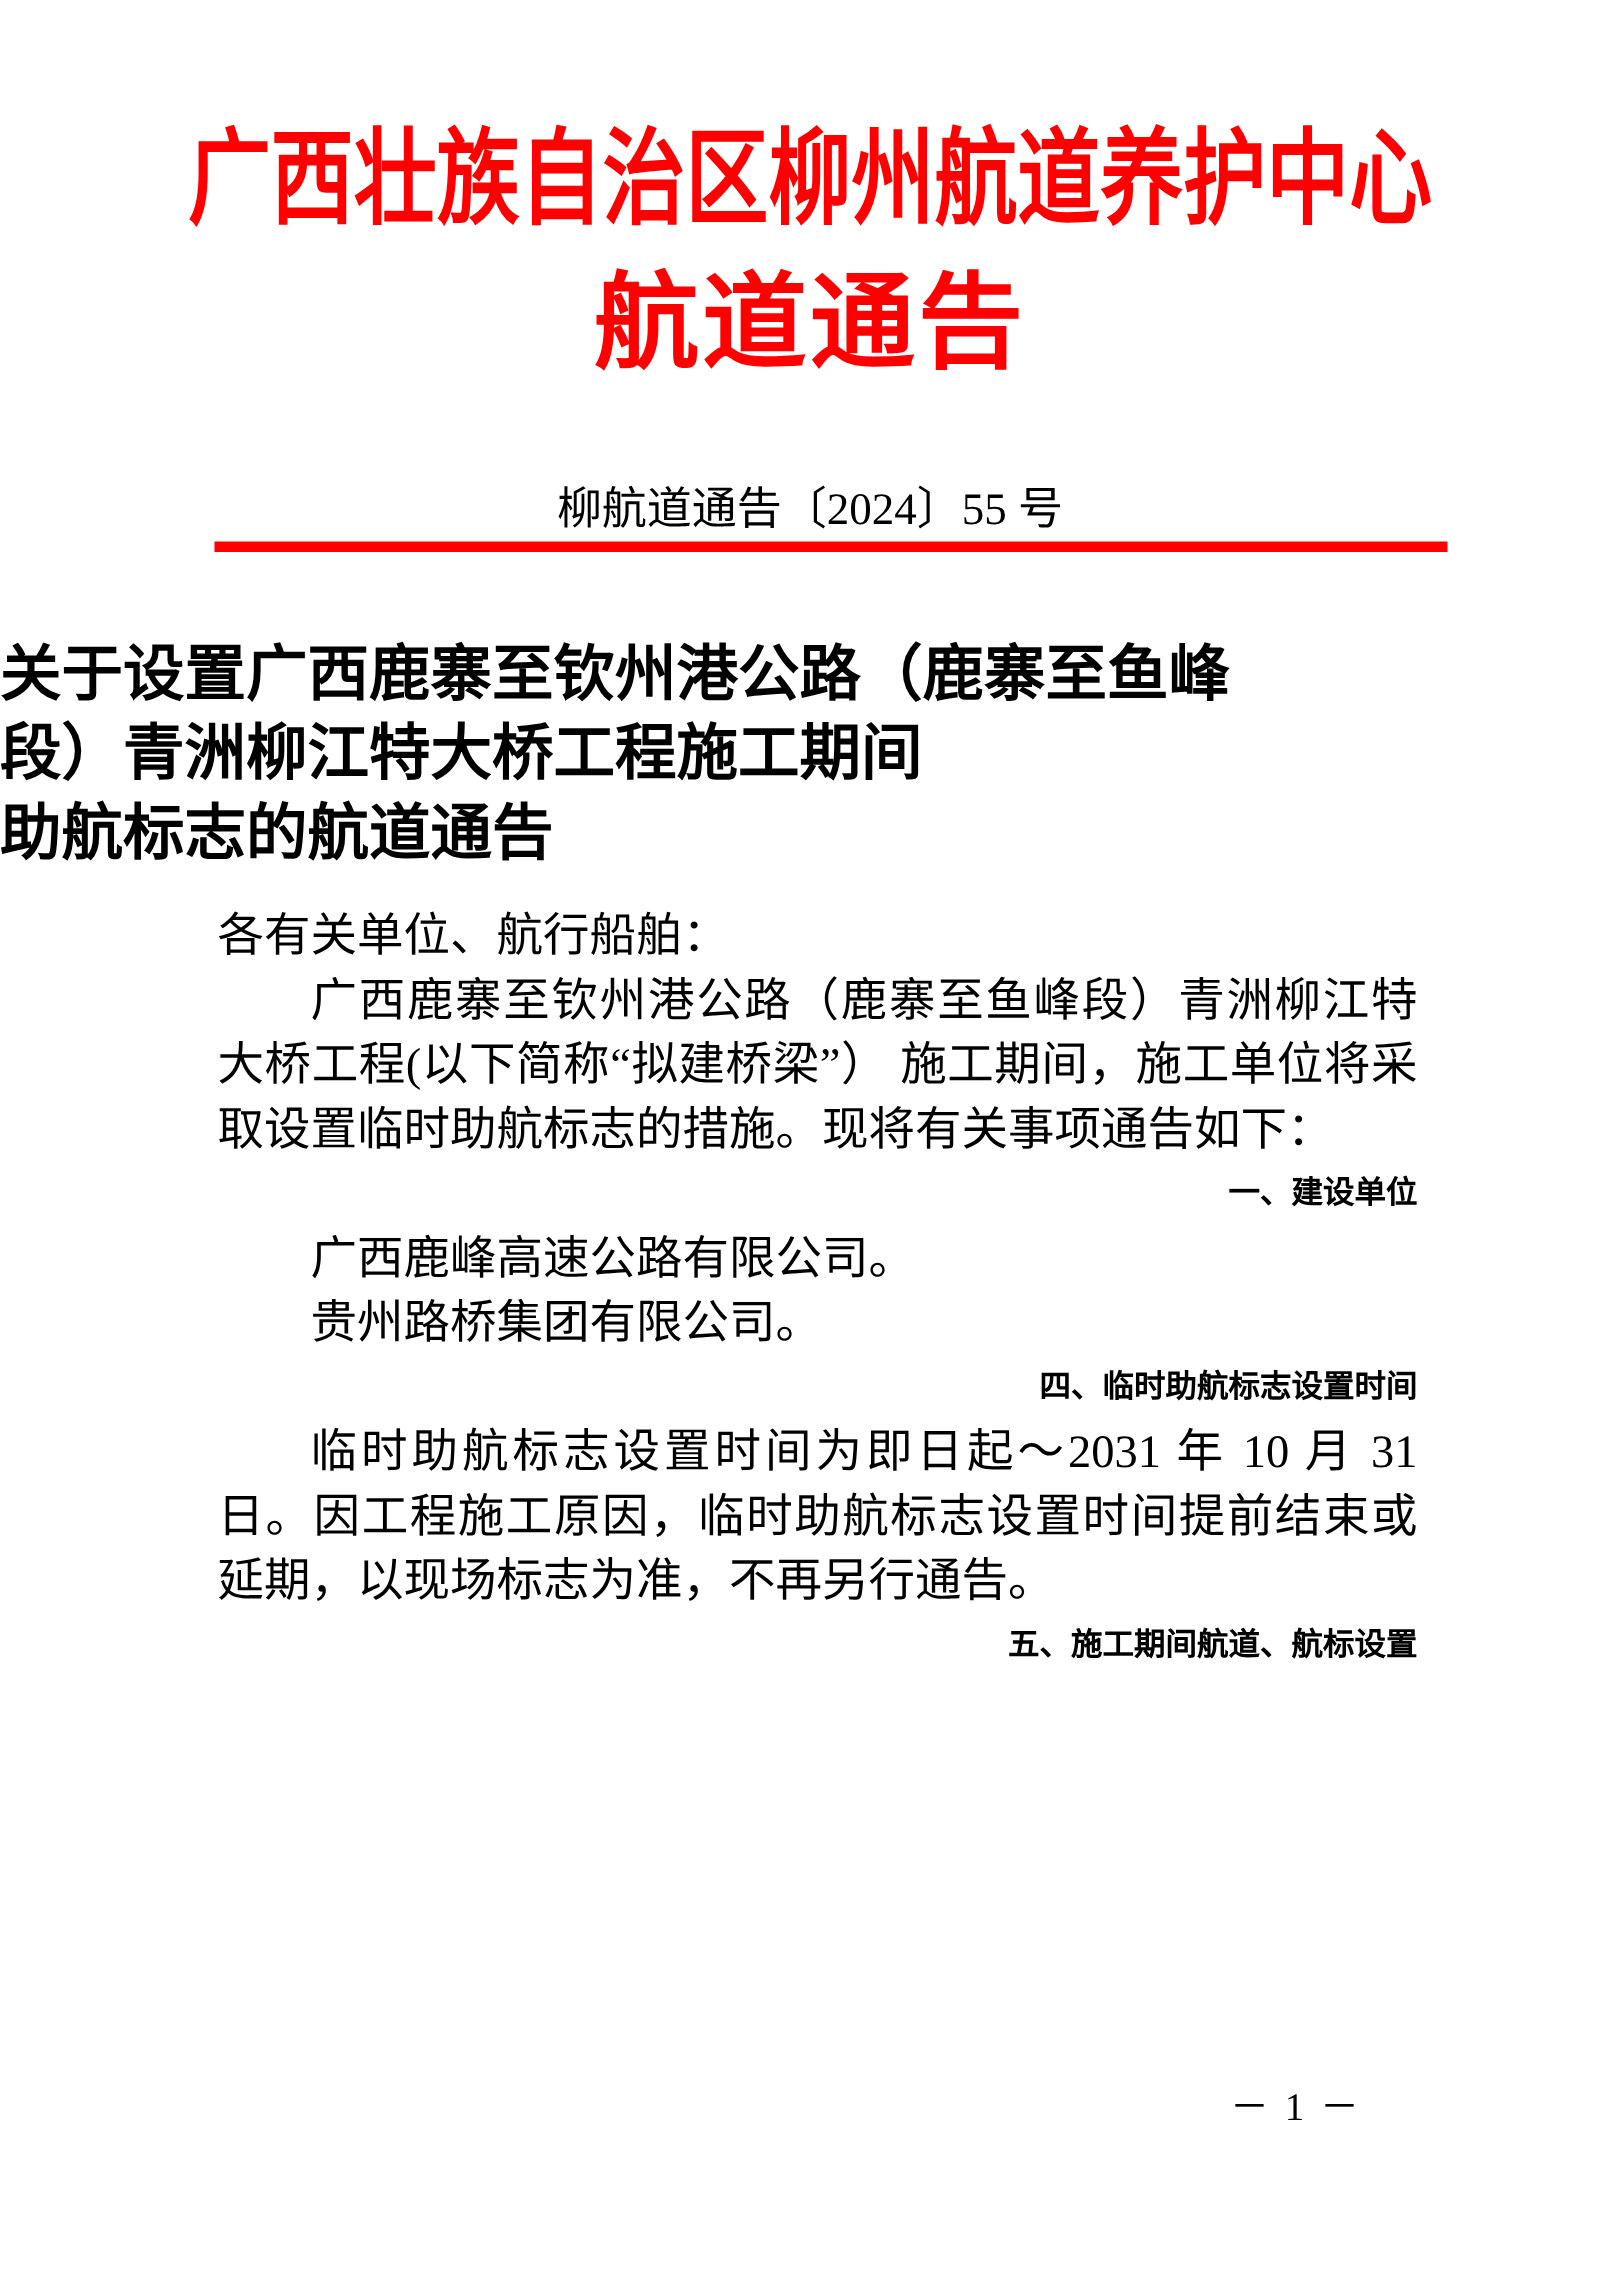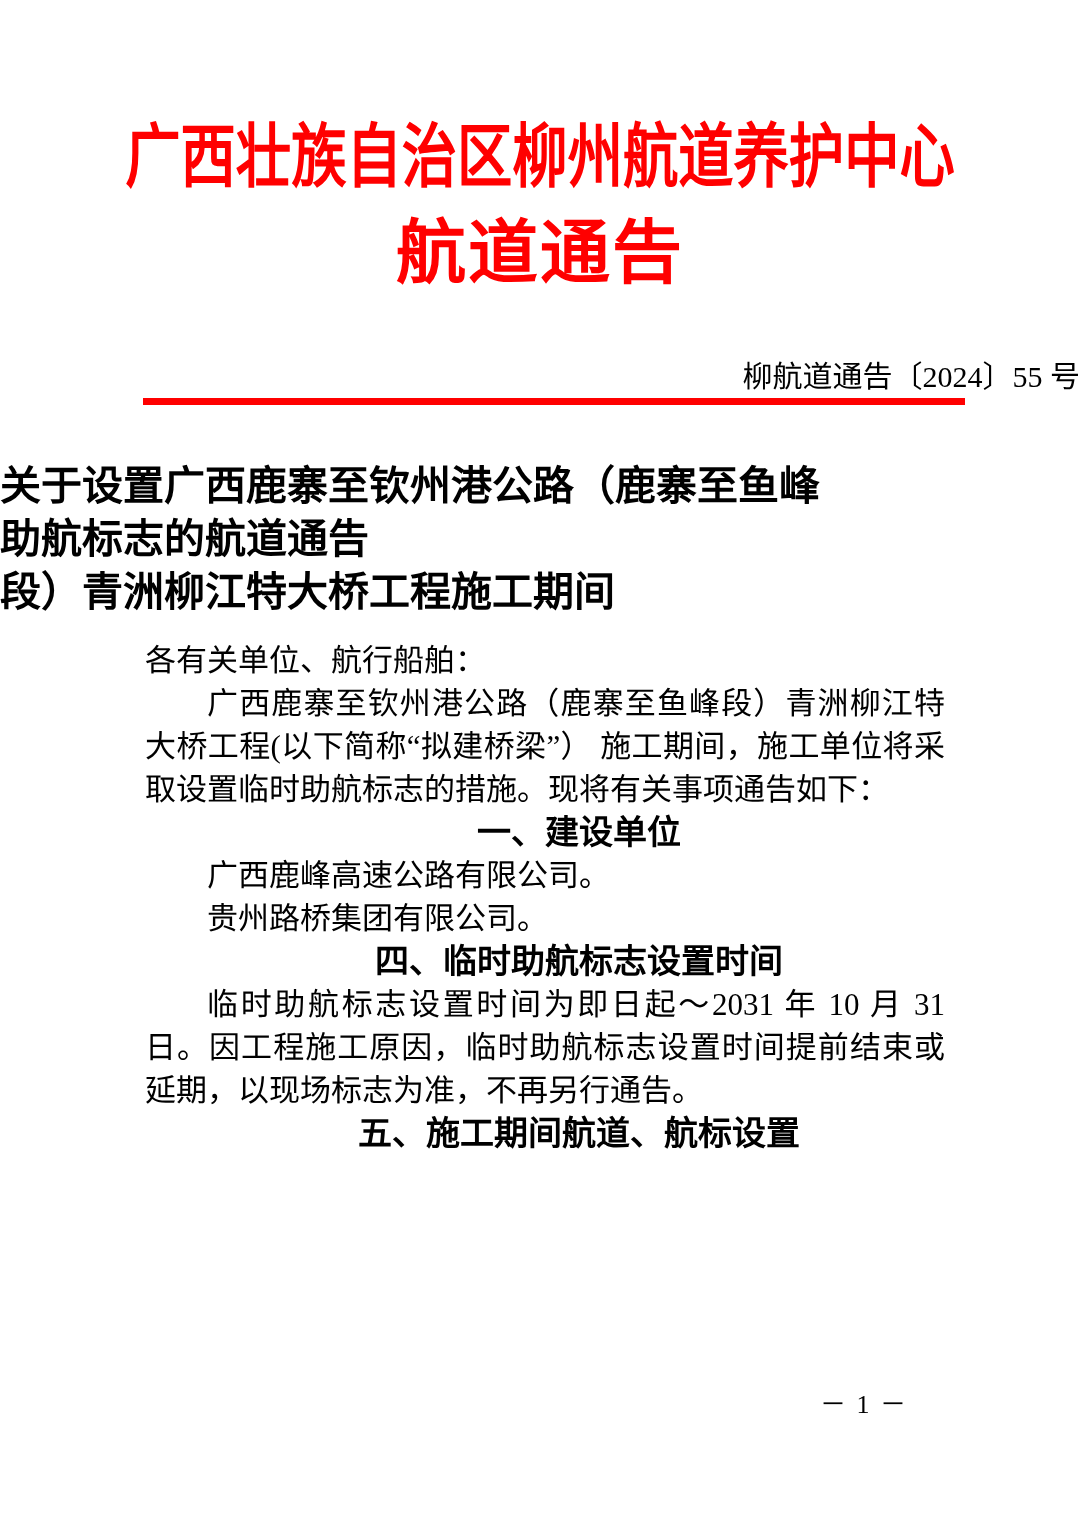--- a/index.html
+++ b/index.html
@@ -8,21 +8,21 @@
     position: relative;
     width: 1080px;
     height: 1527px;
     margin: 0 auto;
     background: #ffffff;
     overflow: hidden;
     font-family: "Liberation Serif", "DejaVu Serif", serif;
     color: #000000;
   }
   
-  .letterhead { padding-top: 112px; text-align: center; }
+  .letterhead { padding-top: 75px; text-align: center; }
   .org-line {
     font-size: 70px;
     line-height: 92px;
     font-weight: bold;
     color: #ff0000;
     white-space: nowrap;
   }
   .org-line .squeeze {
     display: inline-block;
     transform: scaleX(0.79);
@@ -31,21 +31,21 @@
   .type-line {
     font-size: 70px;
     line-height: 100px;
     font-weight: bold;
     color: #ff0000;
     letter-spacing: 2px;
   }
   
   .doc-number {
     margin-top: 52px;
-    text-align: right;
+    text-align: center;
     font-size: 30px;
     line-height: 42px;
     color: #000000;
   }
   
   .red-rule {
     height: 7px;
     background: #ff0000;
     margin: 0 115px 0 143px;
   }
@@ -62,24 +62,24 @@
     margin: 20px 135px 0 145px;
     font-size: 31px;
     line-height: 43px;
     text-align: justify;
   }
   .body-text p { text-align: justify; }
   .indent-2 { text-indent: 2em; }
   .sec-heading {
     font-family: "Liberation Sans", "DejaVu Sans", sans-serif;
     font-weight: bold;
-    font-size: 34px;
+    font-size: 21px;
     line-height: 43px;
     text-indent: 2em;
-    text-align: center;
+    text-align: right;
   }
   
   .page-number {
     position: absolute;
     top: 1390px;
     right: 172px;
     font-size: 26px;
     line-height: 30px;
     color: #000000;
     letter-spacing: 2px;
@@ -96,22 +96,22 @@
     </div>
     <div class="type-line">航道通告</div>
   </div>
 
   <div class="doc-number">柳航道通告〔2024〕55 号</div>
 
   <div class="red-rule"></div>
 
   <div class="notice-title">
     <div>关于设置广西鹿寨至钦州港公路（鹿寨至鱼峰</div>
+    <div>段）青洲柳江特大桥工程施工期间</div>
     <div>助航标志的航道通告</div>
-    <div>段）青洲柳江特大桥工程施工期间</div>
   </div>
 
   <div class="body-text">
     <p>各有关单位、航行船舶：</p>
     <p class="indent-2">广西鹿寨至钦州港公路（鹿寨至鱼峰段）青洲柳江特大桥工程(以下简称“拟建桥梁”） 施工期间，施工单位将采取设置临时助航标志的措施。现将有关事项通告如下：</p>
 
     <div class="sec-heading">一、建设单位</div>
     <p class="indent-2">广西鹿峰高速公路有限公司。</p>
 
     <p class="indent-2">贵州路桥集团有限公司。</p>

